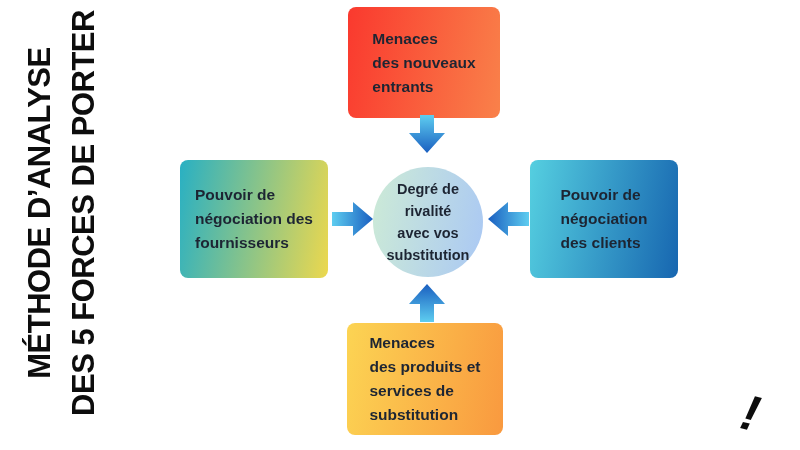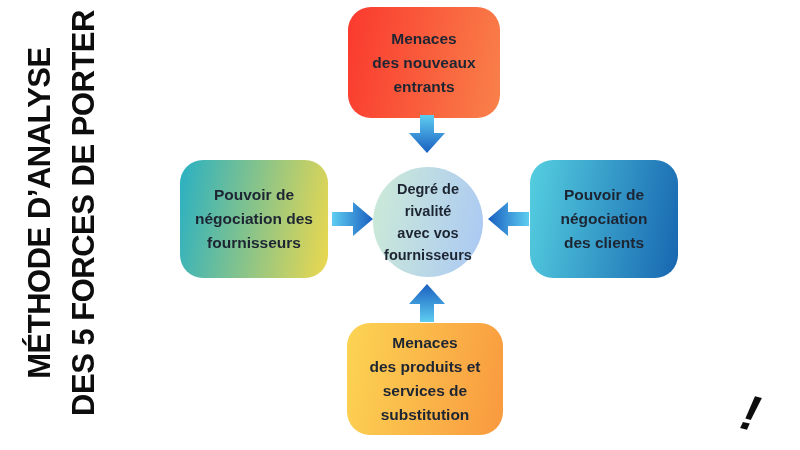--- a/index.html
+++ b/index.html
@@ -29,25 +29,25 @@
     font-weight: 800;
     font-size: 31px;
     line-height: 44px;
     letter-spacing: -0.5px;
     white-space: nowrap;
   }
 
   
   .force-box {
     position: absolute;
-    border-radius: 23px;
+    border-radius: 8px;
     display: flex;
     align-items: center;
     justify-content: center;
-    text-align: center;
+    text-align: left;
   }
   .force-label, .center-label {
     white-space: pre-line;
     color: #1d2533;
     font-weight: 600;
     font-size: 15.5px;
     line-height: 24px;
   }
   .box-top {
     left: 348px; top: 7px; width: 152px; height: 111px;
@@ -134,21 +134,21 @@
     <div class="force-label">Menaces
 des produits et
 services de
 substitution</div>
   </div>
 
   <div class="center-circle">
     <div class="center-label">Degré de
 rivalité
 avec vos
-fournisseurs</div>
+substitution</div>
   </div>
 
   <svg class="arrow arrow-down" width="36" height="38" viewBox="0 0 36 38">
     <defs>
       <linearGradient id="gradDown" x1="0%" y1="0%" x2="0%" y2="100%">
         <stop offset="0%" stop-color="#5ecdf0"></stop>
           <stop offset="100%" stop-color="#1a5fc0"></stop>
       </linearGradient>
     </defs>
     <polygon points="11,0 25,0 25,18 36,18 18,38 0,18 11,18" fill="url(#gradDown)"></polygon>

